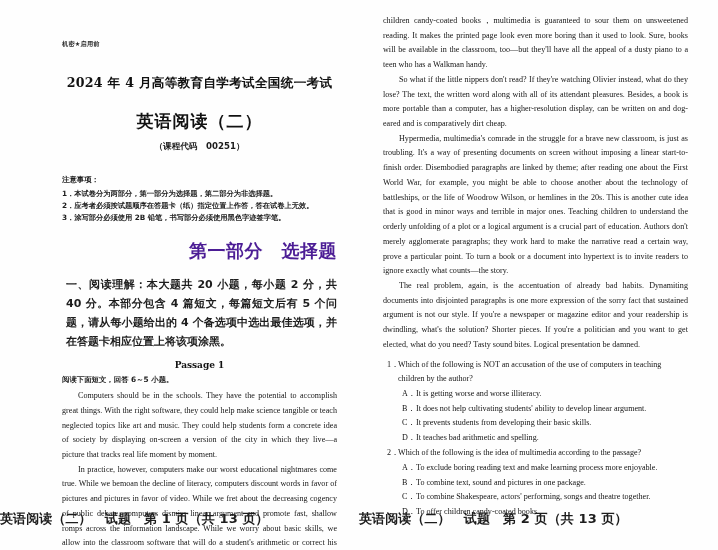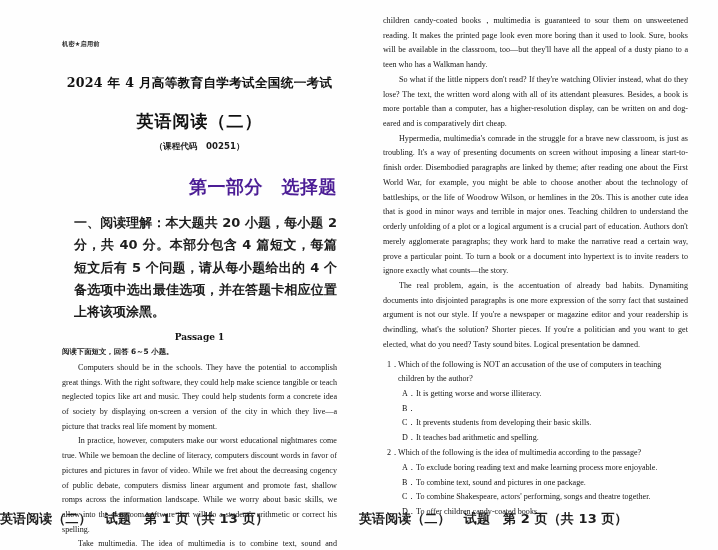--- a/index.html
+++ b/index.html
@@ -92,25 +92,25 @@
     font-family: "DejaVu Serif", "Liberation Serif", serif;
     font-size: 18px;
     font-weight: bold;
     letter-spacing: 0.5px;
     color: #4c1d95;
     margin: 16px 0 13px 0;
   }
 
   .section-note {
     font-family: "DejaVu Sans", "Liberation Sans", sans-serif;
-    font-size: 13px;
+    font-size: 11px;
     font-weight: bold;
     color: #1d1d1d;
     line-height: 1.72;
-    margin: 0 0 2px 12px;
+    margin: 0 0 2px 4px;
     text-indent: 0;
     text-align: justify;
   }
 
   .passage-label {
     text-align: center;
     font-family: "DejaVu Serif", "Liberation Serif", serif;
     font-size: 9px;
     font-weight: bold;
     color: #111;
@@ -193,20 +193,26 @@
 <div class="scan">
 
   <div class="page page-left">
 
     <div class="security">机密★启用前</div>
 
     <h1 class="exam-title">2024 年 4 月高等教育自学考试全国统一考试</h1>
     <h2 class="subject-title">英语阅读（二）</h2>
     <div class="course-code">（课程代码　00251）</div>
 
+    <div class="notice-block">
+      <div class="notice-head">注意事项：</div>
+      <p class="notice-item">1．本试卷分为两部分，第一部分为选择题，第二部分为非选择题。</p>
+      <p class="notice-item">2．应考者必须按试题顺序在答题卡（纸）指定位置上作答，答在试卷上无效。</p>
+      <p class="notice-item">3．涂写部分必须使用 2B 铅笔，书写部分必须使用黑色字迹签字笔。</p>
+    </div>
 
     <h3 class="part-title">第一部分　选择题</h3>
 
     <p class="section-note">一、阅读理解：本大题共 20 小题，每小题 2 分，共 40 分。本部分包含 4 篇短文，每篇短文后有 5 个问题，请从每小题给出的 4 个备选项中选出最佳选项，并在答题卡相应位置上将该项涂黑。</p>
 
     <div class="passage-label">Passage 1</div>
     <div class="read-instr">阅读下面短文，回答 6～5 小题。</div>
 
     <p class="para">Computers should be in the schools. They have the potential to accomplish great things. With the right software, they could help make science tangible or teach neglected topics like art and music. They could help students form a concrete idea of society by displaying on-screen a version of the city in which they live—a picture that tracks real life moment by moment.</p>
     <p class="para">In practice, however, computers make our worst educational nightmares come true. While we bemoan the decline of literacy, computers discount words in favor of pictures and pictures in favor of video. While we fret about the decreasing cogency of public debate, computers dismiss linear argument and promote fast, shallow romps across the information landscape. While we worry about basic skills, we allow into the classroom software that will do a student's arithmetic or correct his spelling.</p>
@@ -228,20 +234,21 @@
       <div class="q-stem">
         <span class="q-num">1．</span>
         <span class="q-text">Which of the following is NOT an accusation of the use of computers in teaching children by the author?</span>
       </div>
       <div class="opt">
         <span class="opt-key">A．</span>
         <span class="opt-text">It is getting worse and worse illiteracy.</span>
       </div>
       <div class="opt">
         <span class="opt-key">B．</span>
+        <span class="opt-text">It does not help cultivating students' ability to develop linear argument.</span>
       </div>
       <div class="opt">
         <span class="opt-key">C．</span>
         <span class="opt-text">It prevents students from developing their basic skills.</span>
       </div>
       <div class="opt">
         <span class="opt-key">D．</span>
         <span class="opt-text">It teaches bad arithmetic and spelling.</span>
       </div>
     </div>

